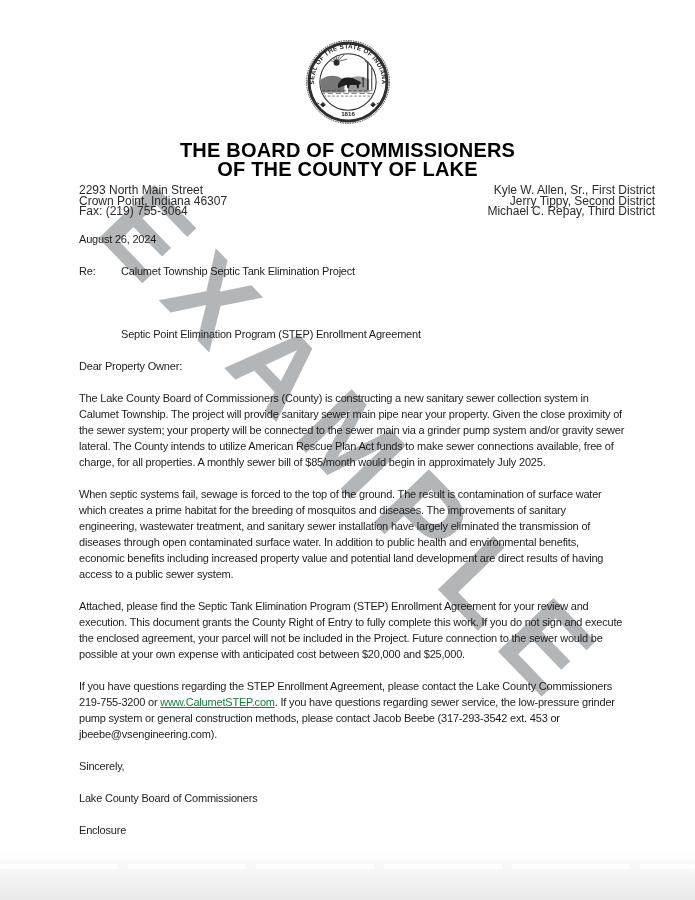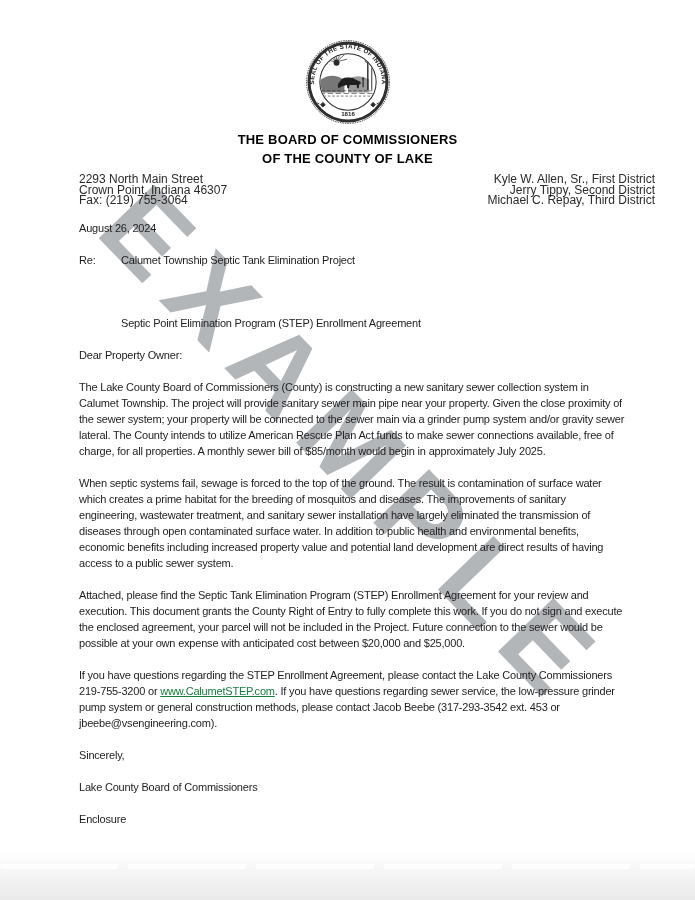--- a/index.html
+++ b/index.html
@@ -12,21 +12,21 @@
     position:absolute;left:353px;top:446px;
     transform:translate(-50%,-50%) rotate(46deg);
     font-size:112px;font-weight:700;letter-spacing:18px;
     color:#b3b6b9;white-space:nowrap;z-index:1;user-select:none;
   }
   .content{position:relative;z-index:2;}
   .seal-wrap{text-align:center;padding-top:38px;}
   svg.seal{width:88px;height:88px;display:inline-block;}
   .seal-ring-text{font-family:"Liberation Sans",sans-serif;font-size:7.1px;font-weight:700;letter-spacing:.4px;fill:#222;}
   .seal-year{font-family:"Liberation Sans",sans-serif;font-size:7px;font-weight:700;fill:#222;text-anchor:middle;}
-  .title{text-align:center;font-weight:700;font-size:13px;line-height:19px;color:#000;margin-top:0;letter-spacing:.2px;}
+  .title{text-align:center;font-weight:700;font-size:20px;line-height:19px;color:#000;margin-top:11px;letter-spacing:.2px;}
   .info-row{display:flex;justify-content:space-between;margin:6px 40px 0 79px;font-size:12px;line-height:10.5px;color:#2a2a2a;}
   .commissioners{text-align:right;}
   .body{margin:14px 0 0 79px;width:546px;font-size:11px;line-height:16px;letter-spacing:-.2px;color:#1d1d1f;}
   .body p{margin:0 0 16px 0;}
   .re-row{display:flex;margin:0 0 16px 0;}
   .re-label{width:42px;flex:none;}
   .re-lines{display:flex;flex-direction:column;gap:47px;}
   .u{}
   a.link{color:#15803d;text-decoration:underline;cursor:pointer;}
   .signature{margin-top:16px;}

